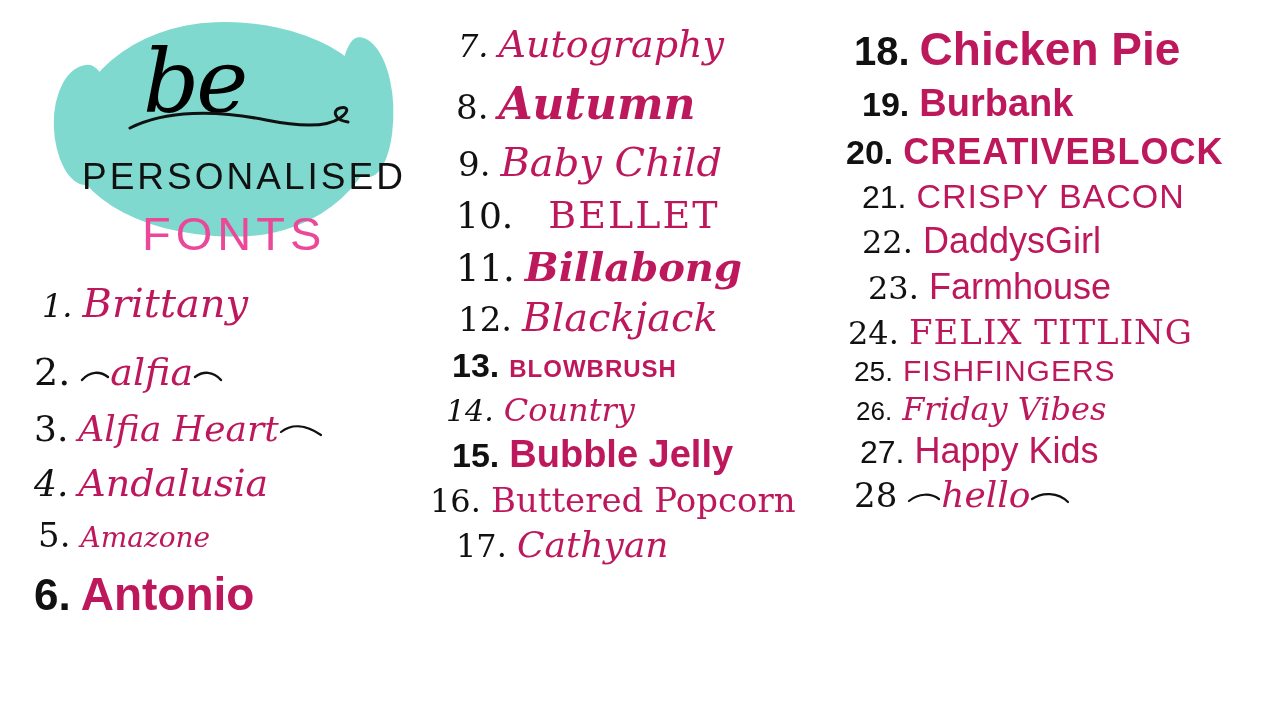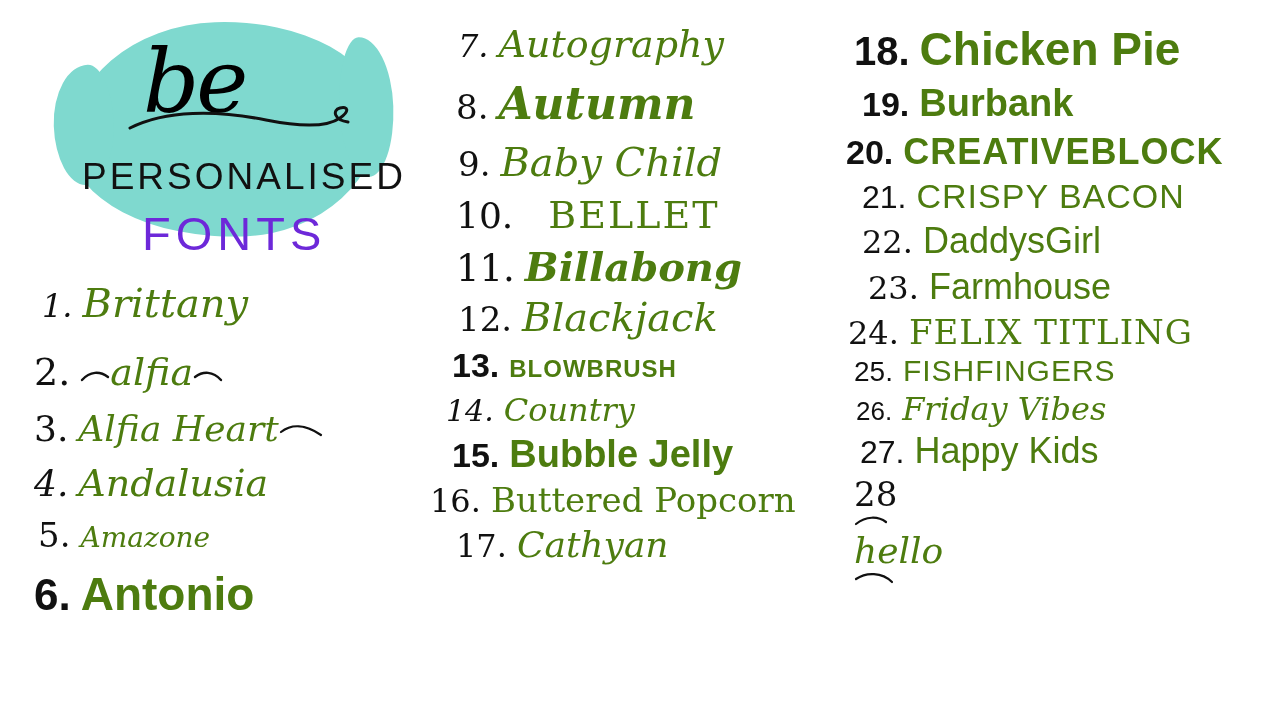--- a/index.html
+++ b/index.html
@@ -88,21 +88,21 @@
     color: #111;
     z-index: 3;
   }
   .logo-fonts {
     position: absolute;
     left: 104px;
     top: 196px;
     font-family: "Liberation Sans", sans-serif;
     font-size: 47px;
     letter-spacing: 5px;
-    color: #6d28d9;
+    color: #ec4899;
     z-index: 3;
   }
 
   
   .col {
     position: absolute;
     top: 0;
   }
   #col-1 { left: 20px;  top: 280px; width: 420px; }
   #col-2 { left: 430px; top: 22px;  width: 420px; }
@@ -111,21 +111,21 @@
   .entry {
     display: flex;
     align-items: baseline;
     color: #111;
     white-space: nowrap;
   }
   .num {
     margin-right: 10px;
     color: #111;
   }
-  .name { color: #4d7c0f; }
+  .name { color: #be185d; }
 
   
   .f-script   { font-family: "DejaVu Serif", serif; font-style: italic; }
   .f-serif    { font-family: "DejaVu Serif", serif; }
   .f-sans     { font-family: "Liberation Sans", sans-serif; }
   .f-sansb    { font-family: "Liberation Sans", sans-serif; font-weight: bold; }
   .f-scriptb  { font-family: "DejaVu Serif", serif; font-style: italic; font-weight: bold; }
 
   .swash-line {
     display: inline-block;
@@ -295,21 +295,21 @@
     <div class="entry" style="margin-left:16px; margin-bottom:2px;">
       <span class="num f-sans" style="font-size:26px;">26.</span>
       <span class="name f-script" style="font-size:32px;">Friday Vibes</span>
     </div>
 
     <div class="entry" style="margin-left:20px; margin-bottom:2px;">
       <span class="num f-sans" style="font-size:32px;">27.</span>
       <span class="name f-sans" style="font-size:36px;">Happy Kids</span>
     </div>
 
-    <div class="entry" style="margin-left:14px;flex-direction:column;">
+    <div class="entry" style="margin-left:14px;">
       <span class="num f-serif" style="font-size:34px;">28</span>
       <svg class="swash-line" width="34" height="16" viewBox="0 0 34 16">
         <path d="M2 10 C 12 2, 24 2, 32 8" fill="none" stroke="#111" stroke-width="2.2" stroke-linecap="round"></path>
       </svg>
       <span class="name f-script" style="font-size:36px;">hello</span>
       <svg class="swash-line" width="40" height="16" viewBox="0 0 40 16">
         <path d="M2 8 C 12 1, 28 1, 38 11" fill="none" stroke="#111" stroke-width="2.2" stroke-linecap="round"></path>
       </svg>
     </div>
   </div>

